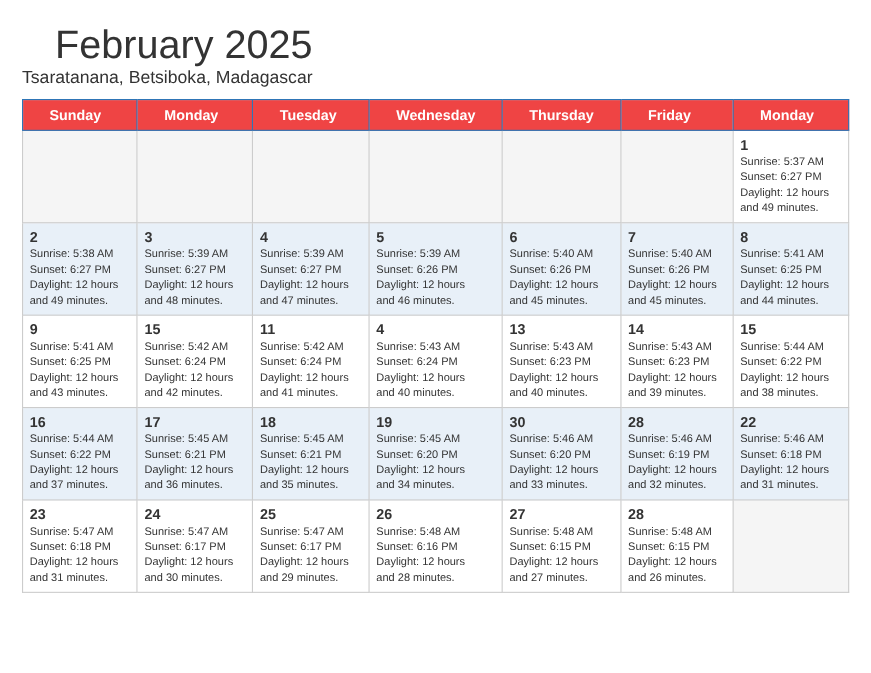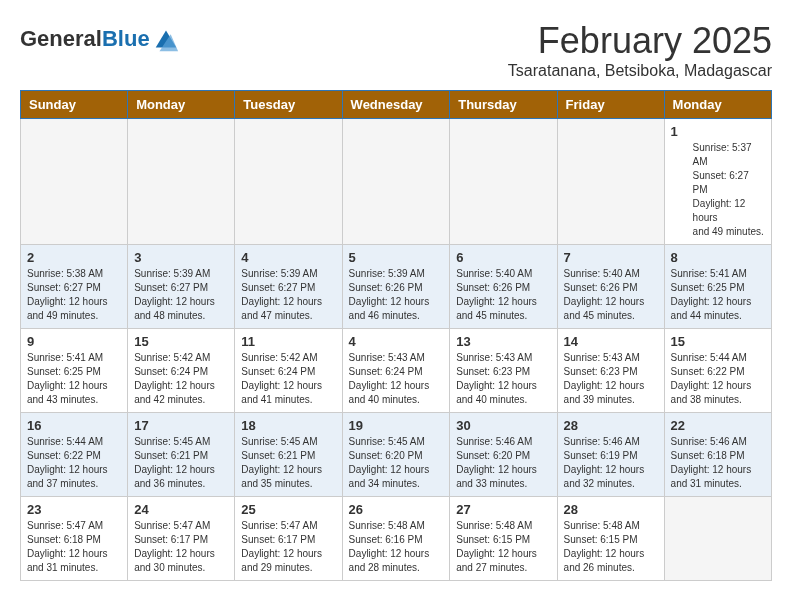--- a/index.html
+++ b/index.html
@@ -37,32 +37,31 @@
       text-align: right;
     }
     .month-title {
       font-size: 36px;
       font-weight: normal;
       color: #333;
     }
     .location-title {
       font-size: 16px;
       color: #333;
-      margin-left: 20px;
     }
     .calendar {
       width: 100%;
       border-collapse: collapse;
       border: 1px solid #ccc;
     }
     .calendar th {
-      background: #a16207;
+      background: #ef4444;
       color: #fff;
       text-align: left;
-      padding: 6px 8px;
+      padding: 6px 24px;
       font-size: 13px;
       font-weight: bold;
       border: 1px solid #2e75b6;
     }
     .calendar td {
       vertical-align: top;
       border: 1px solid #ccc;
       padding: 5px 6px;
       width: 108px;
       min-height: 80px;
@@ -88,33 +87,20 @@
       background: #fff;
     }
     .row-shade td:not(.empty) {
       background: #e8f0f8;
     }
   </style>
 </head>
 <body>
 
 <div class="header">
-  <div class="logo">
-    <div>
-      <div style="display:flex;align-items:center;">
-        <div class="logo-text">
-          <span class="logo-general">General</span><span class="logo-blue">Blue</span>
-        </div>
-        <svg class="logo-icon" viewBox="0 0 30 30">
-          <polygon points="4,24 15,6 26,24" fill="#1a6faf"></polygon>
-          <polygon points="8,28 20,10 28,28" fill="#5ba3d9" opacity="0.7"></polygon>
-        </svg>
-      </div>
-    </div>
-  </div>
   <div class="title-block">
     <div class="month-title">February 2025</div>
     <div class="location-title">Tsaratanana, Betsiboka, Madagascar</div>
   </div>
 </div>
 
 <table class="calendar">
   <thead>
     <tr>
     <th>Sunday</th>
@@ -129,21 +115,21 @@
   <tbody id="calendar-body">
   <tr>
         <td class="empty"></td>
         <td class="empty"></td>
         <td class="empty"></td>
         <td class="empty"></td>
         <td class="empty"></td>
         <td class="empty"></td>
         <td>
           <span class="day-num">1</span>
-          <div class="day-info" style="white-space: pre-line; margin-left: 22px;">Sunrise: 5:37 AM
+          <div class="day-info" style="white-space: pre-line;">Sunrise: 5:37 AM
 Sunset: 6:27 PM
 Daylight: 12 hours
 and 49 minutes.</div>
         </td>
       </tr>
       <tr class="row-shade">
         <td>
           <span class="day-num">2</span>
           <div class="day-info" style="white-space: pre-line;">Sunrise: 5:38 AM
 Sunset: 6:27 PM

